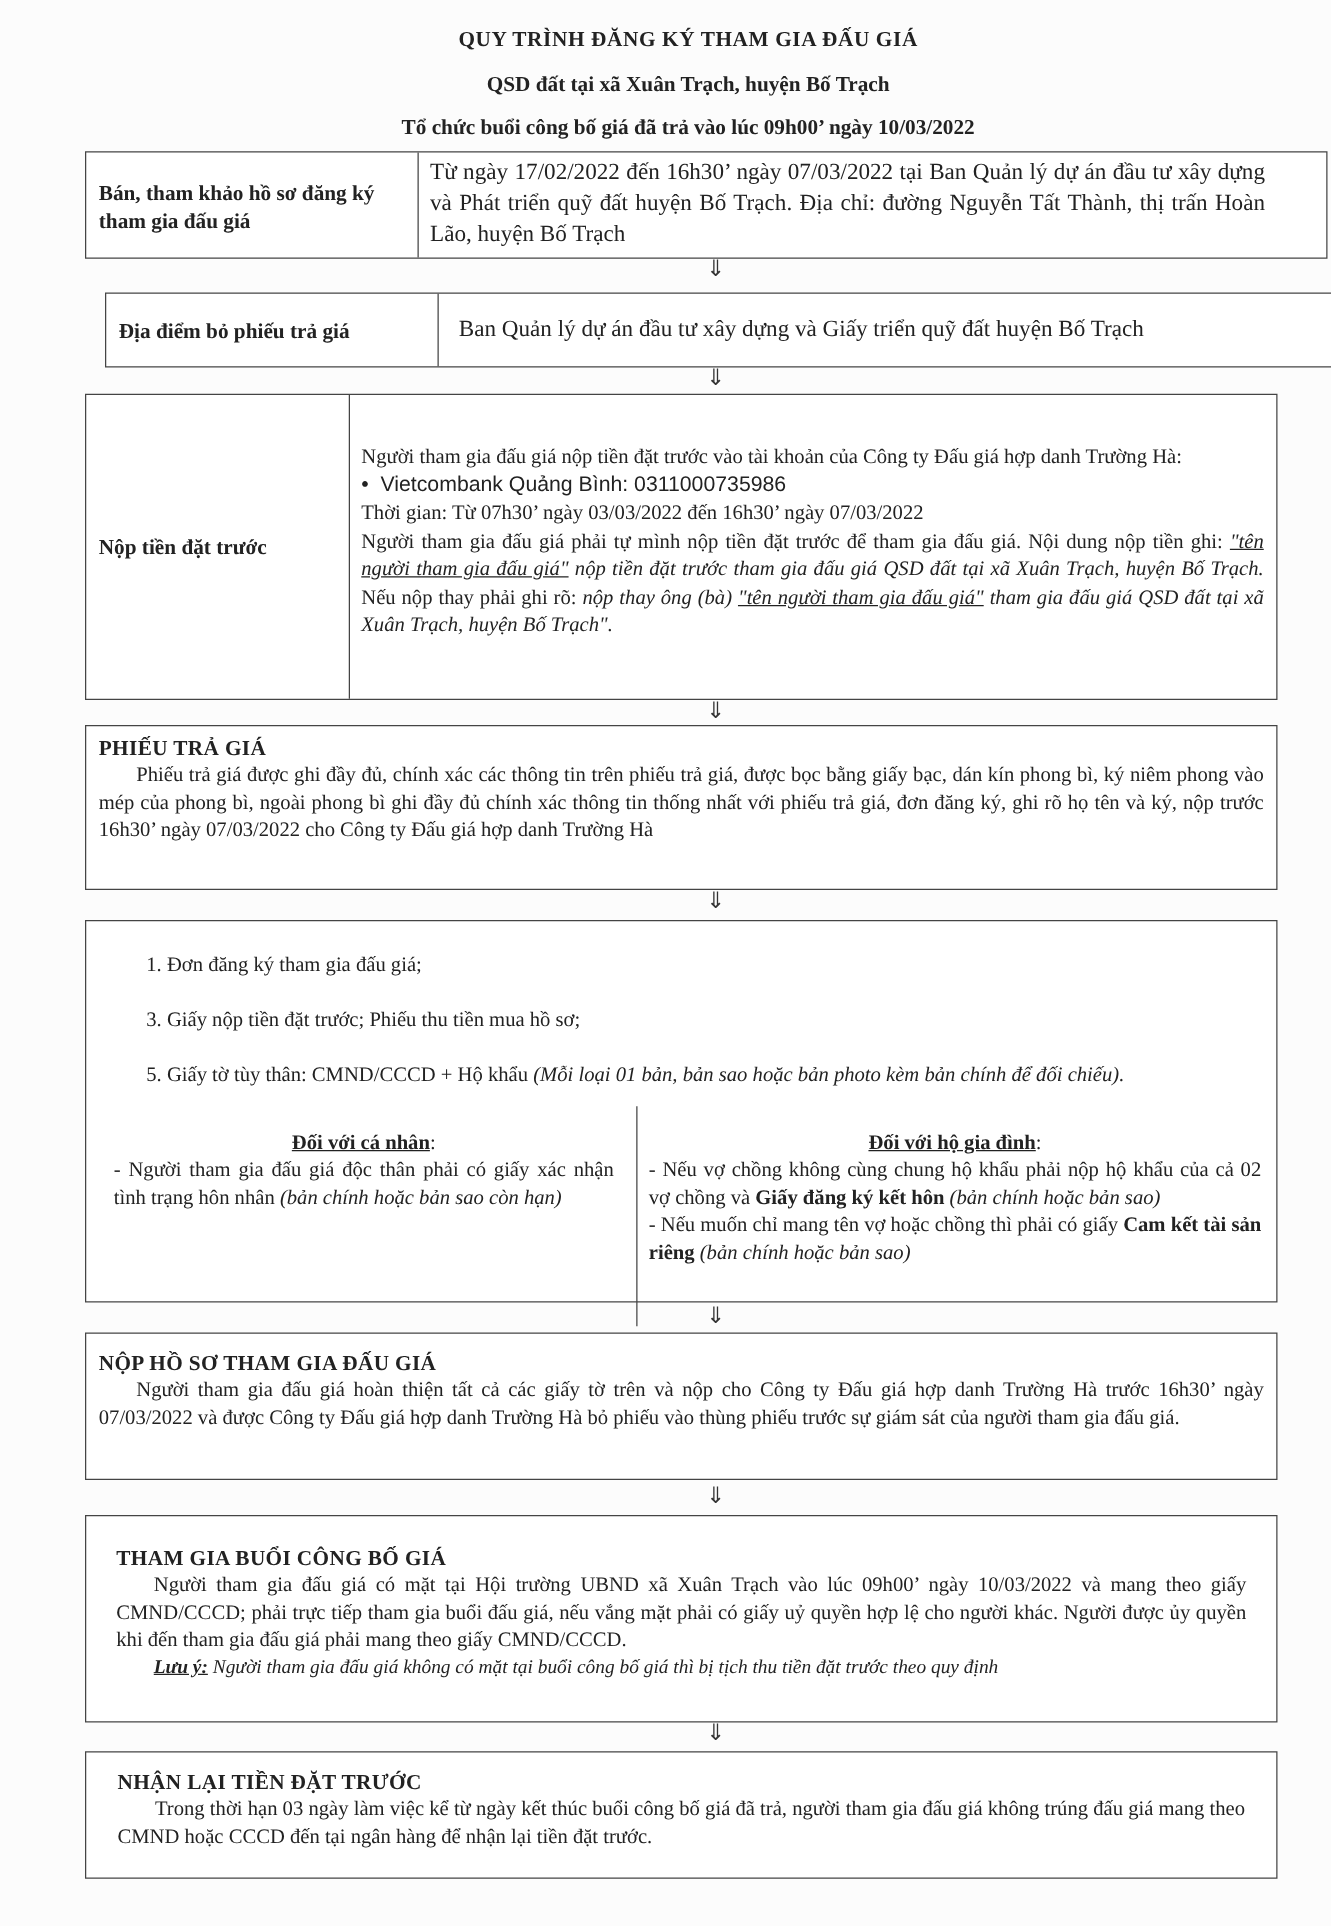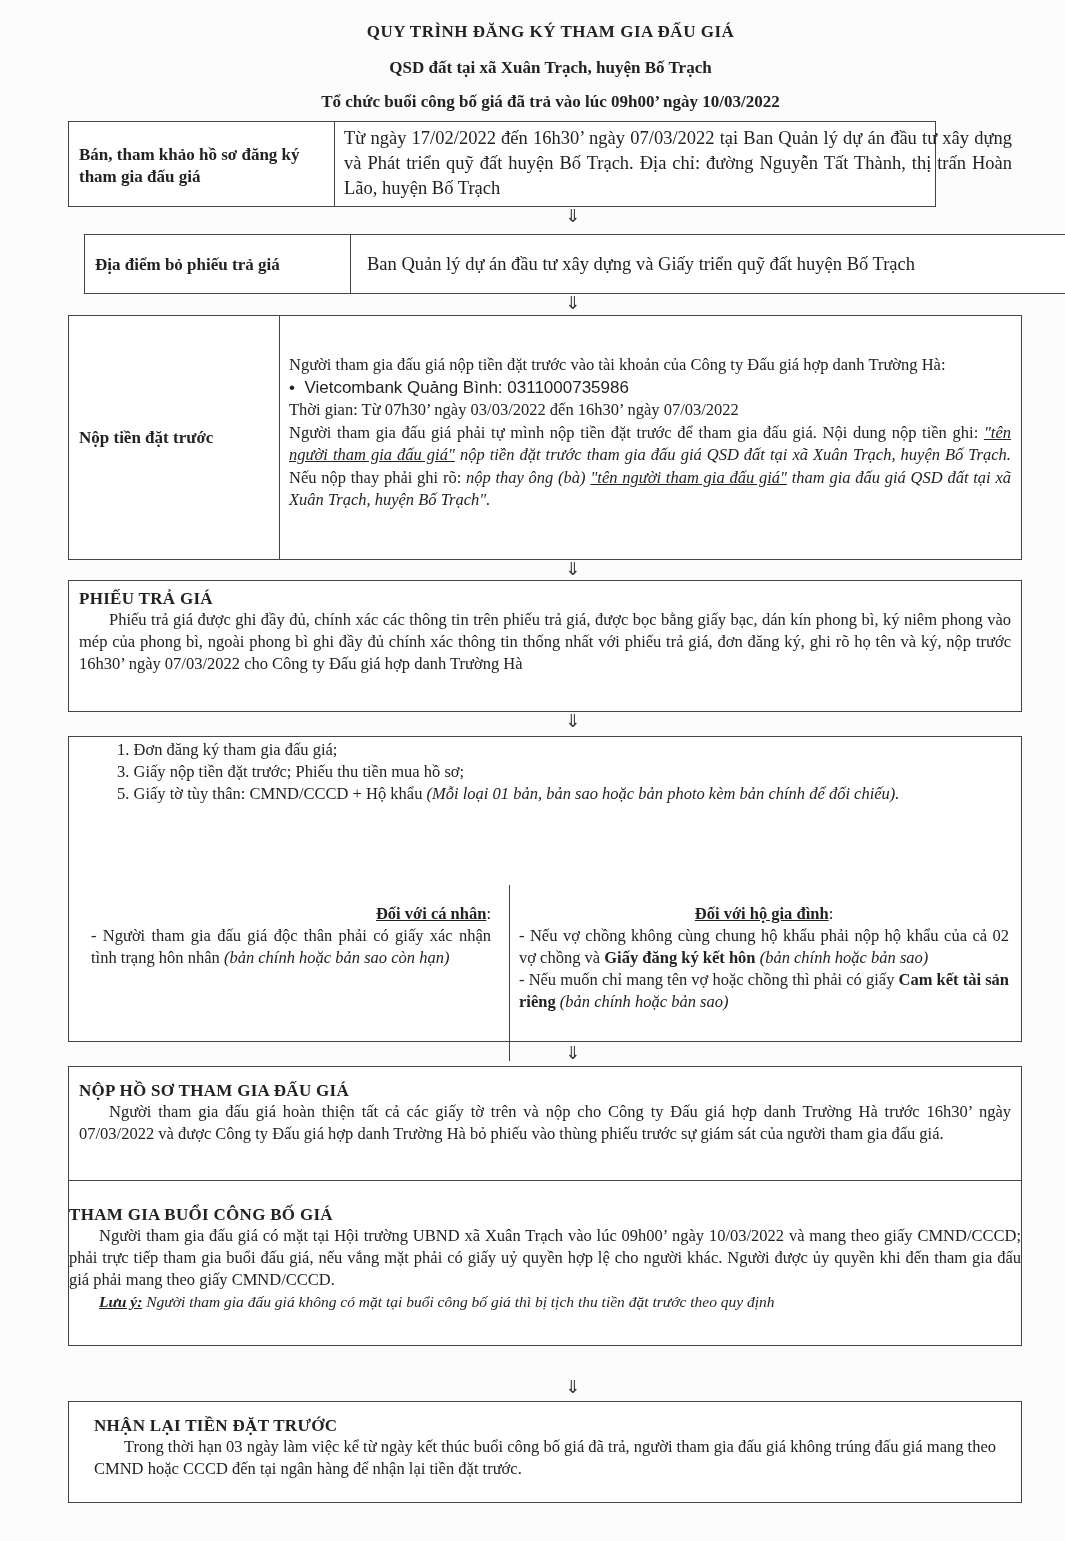--- a/index.html
+++ b/index.html
@@ -12,30 +12,30 @@
   .arrow{position:absolute;font-size:18px;color:#333;font-family:"DejaVu Sans",sans-serif;}
   .lbl{position:absolute;font-weight:bold;font-size:17px;}
   .split{position:absolute;top:0;bottom:0;border-left:1.5px solid #444;}
   .cell{position:absolute;font-size:18.5px;line-height:25px;}
   .sect-title{text-align:left;font-weight:bold;font-size:17px;letter-spacing:.3px;}
   .para{font-size:16.5px;line-height:22px;text-align:justify;text-indent:30px;}
   .ital{font-style:italic;}
   .ul{text-decoration:underline;}
   .b{font-weight:bold;}
   ol{margin:0;padding:0;list-style:none;}
-  ol li{font-size:16.5px;line-height:22px;text-indent:38px;}
+  ol li{font-size:16.5px;line-height:22px;text-indent:38px;margin-top:22px;}
 </style>
 </head>
 <body>
 
 <div class="hdr" id="t1">QUY TRÌNH ĐĂNG KÝ THAM GIA ĐẤU GIÁ</div>
 <div class="hdr" id="t2">QSD đất tại xã Xuân Trạch, huyện Bố Trạch</div>
 <div class="hdr" id="t3">Tổ chức buổi công bố giá đã trả vào lúc 09h00’ ngày 10/03/2022</div>
 
-<div class="box" style="left:68px;top:121px;width:868px;height:86px;">
+<div class="box" style="left:68px;top:121px;width:994px;height:86px;">
   <div class="lbl" style="left:10px;top:22px;width:250px;line-height:22px;">Bán, tham khảo hồ sơ đăng ký tham gia đấu giá</div>
   <div class="split" style="left:265px;"></div>
   <div class="cell" style="left:275px;top:4px;width:668px;text-align:justify;">Từ ngày 17/02/2022 đến 16h30’ ngày 07/03/2022 tại Ban Quản lý dự án đầu tư xây dựng và Phát triển quỹ đất huyện Bố Trạch. Địa chỉ: đường Nguyễn Tất Thành, thị trấn Hoàn Lão, huyện Bố Trạch</div>
 </div>
 <div class="arrow" style="left:565px;top:205px;">⇓</div>
 
 <div class="box" style="left:84px;top:234px;width:1050px;height:60px;">
   <div class="lbl" style="left:10px;top:20px;">Địa điểm bỏ phiếu trả giá</div>
   <div class="split" style="left:265px;"></div>
   <div class="cell" style="left:282px;top:17px;">Ban Quản lý dự án đầu tư xây dựng và Giấy triển quỹ đất huyện Bố Trạch</div>
@@ -61,38 +61,38 @@
 <div class="arrow" style="left:565px;top:710px;">⇓</div>
 
 <div class="box" style="left:68px;top:736px;width:954px;height:306px;padding:2px 10px;">
   <ol>
     <li>1. Đơn đăng ký tham gia đấu giá;</li>
     <li>3. Giấy nộp tiền đặt trước; Phiếu thu tiền mua hồ sơ;</li>
     <li style="text-align:justify;"><span>5. Giấy tờ tùy thân: CMND/CCCD + Hộ khẩu </span><span class="ital">(Mỗi loại 01 bản, bản sao hoặc bản photo kèm bản chính để đối chiếu).</span></li>
   </ol>
   <div class="split" style="left:440px;top:148px;bottom:-20px;"></div>
   <div style="position:absolute;left:22px;top:166px;width:400px;font-size:16.5px;line-height:22px;text-align:justify;">
-    <div style="text-align:right;"><span class="b ul">Đối với cá nhân</span>:</div>
+    <div style="text-align:center;"><span class="b ul">Đối với cá nhân</span>:</div>
     <div><span>- Người tham gia đấu giá độc thân phải có giấy xác nhận tình trạng hôn nhân </span><span class="ital">(bản chính hoặc bản sao còn hạn)</span></div>
   </div>
   <div style="position:absolute;left:450px;top:166px;width:490px;font-size:16.5px;line-height:22px;text-align:justify;">
     <div style="text-align:center;"><span class="b ul">Đối với hộ gia đình</span>:</div>
     <div><span>- Nếu vợ chồng không cùng chung hộ khẩu phải nộp hộ khẩu của cả 02 vợ chồng và </span><span class="b">Giấy đăng ký kết hôn</span><span class="ital"> (bản chính hoặc bản sao)</span></div>
     <div><span>- Nếu muốn chỉ mang tên vợ hoặc chồng thì phải có giấy </span><span class="b">Cam kết tài sản riêng</span><span class="ital"> (bản chính hoặc bản sao)</span></div>
   </div>
 </div>
 <div class="arrow" style="left:565px;top:1042px;">⇓</div>
 
 <div class="box" style="left:68px;top:1066px;width:954px;height:118px;padding:14px 10px 4px;">
   <div class="sect-title">NỘP HỒ SƠ THAM GIA ĐẤU GIÁ</div>
   <div class="para">Người tham gia đấu giá hoàn thiện tất cả các giấy tờ trên và nộp cho Công ty Đấu giá hợp danh Trường Hà trước 16h30’ ngày 07/03/2022 và được Công ty Đấu giá hợp danh Trường Hà bỏ phiếu vào thùng phiếu trước sự giám sát của người tham gia đấu giá.</div>
 </div>
 <div class="arrow" style="left:565px;top:1186px;">⇓</div>
 
-<div class="box" style="left:68px;top:1180px;width:954px;height:166px;padding:24px 0 4px;">
+<div class="box" style="left:68px;top:1212px;width:954px;height:166px;padding:24px 24px 4px;">
   <div class="sect-title">THAM GIA BUỔI CÔNG BỐ GIÁ</div>
   <div class="para">Người tham gia đấu giá có mặt tại Hội trường UBND xã Xuân Trạch vào lúc 09h00’ ngày 10/03/2022 và mang theo giấy CMND/CCCD; phải trực tiếp tham gia buổi đấu giá, nếu vắng mặt phải có giấy uỷ quyền hợp lệ cho người khác. Người được ủy quyền khi đến tham gia đấu giá phải mang theo giấy CMND/CCCD.</div>
   <div class="para ital" style="font-size:15.5px;"><span class="b ul">Lưu ý:</span><span> Người tham gia đấu giá không có mặt tại buổi công bố giá thì bị tịch thu tiền đặt trước theo quy định</span></div>
 </div>
 <div class="arrow" style="left:565px;top:1376px;">⇓</div>
 
 <div class="box" style="left:68px;top:1401px;width:954px;height:102px;padding:14px 25px 4px;">
   <div class="sect-title">NHẬN LẠI TIỀN ĐẶT TRƯỚC</div>
   <div class="para">Trong thời hạn 03 ngày làm việc kể từ ngày kết thúc buổi công bố giá đã trả, người tham gia đấu giá không trúng đấu giá mang theo CMND hoặc CCCD đến tại ngân hàng để nhận lại tiền đặt trước.</div>
 </div>

